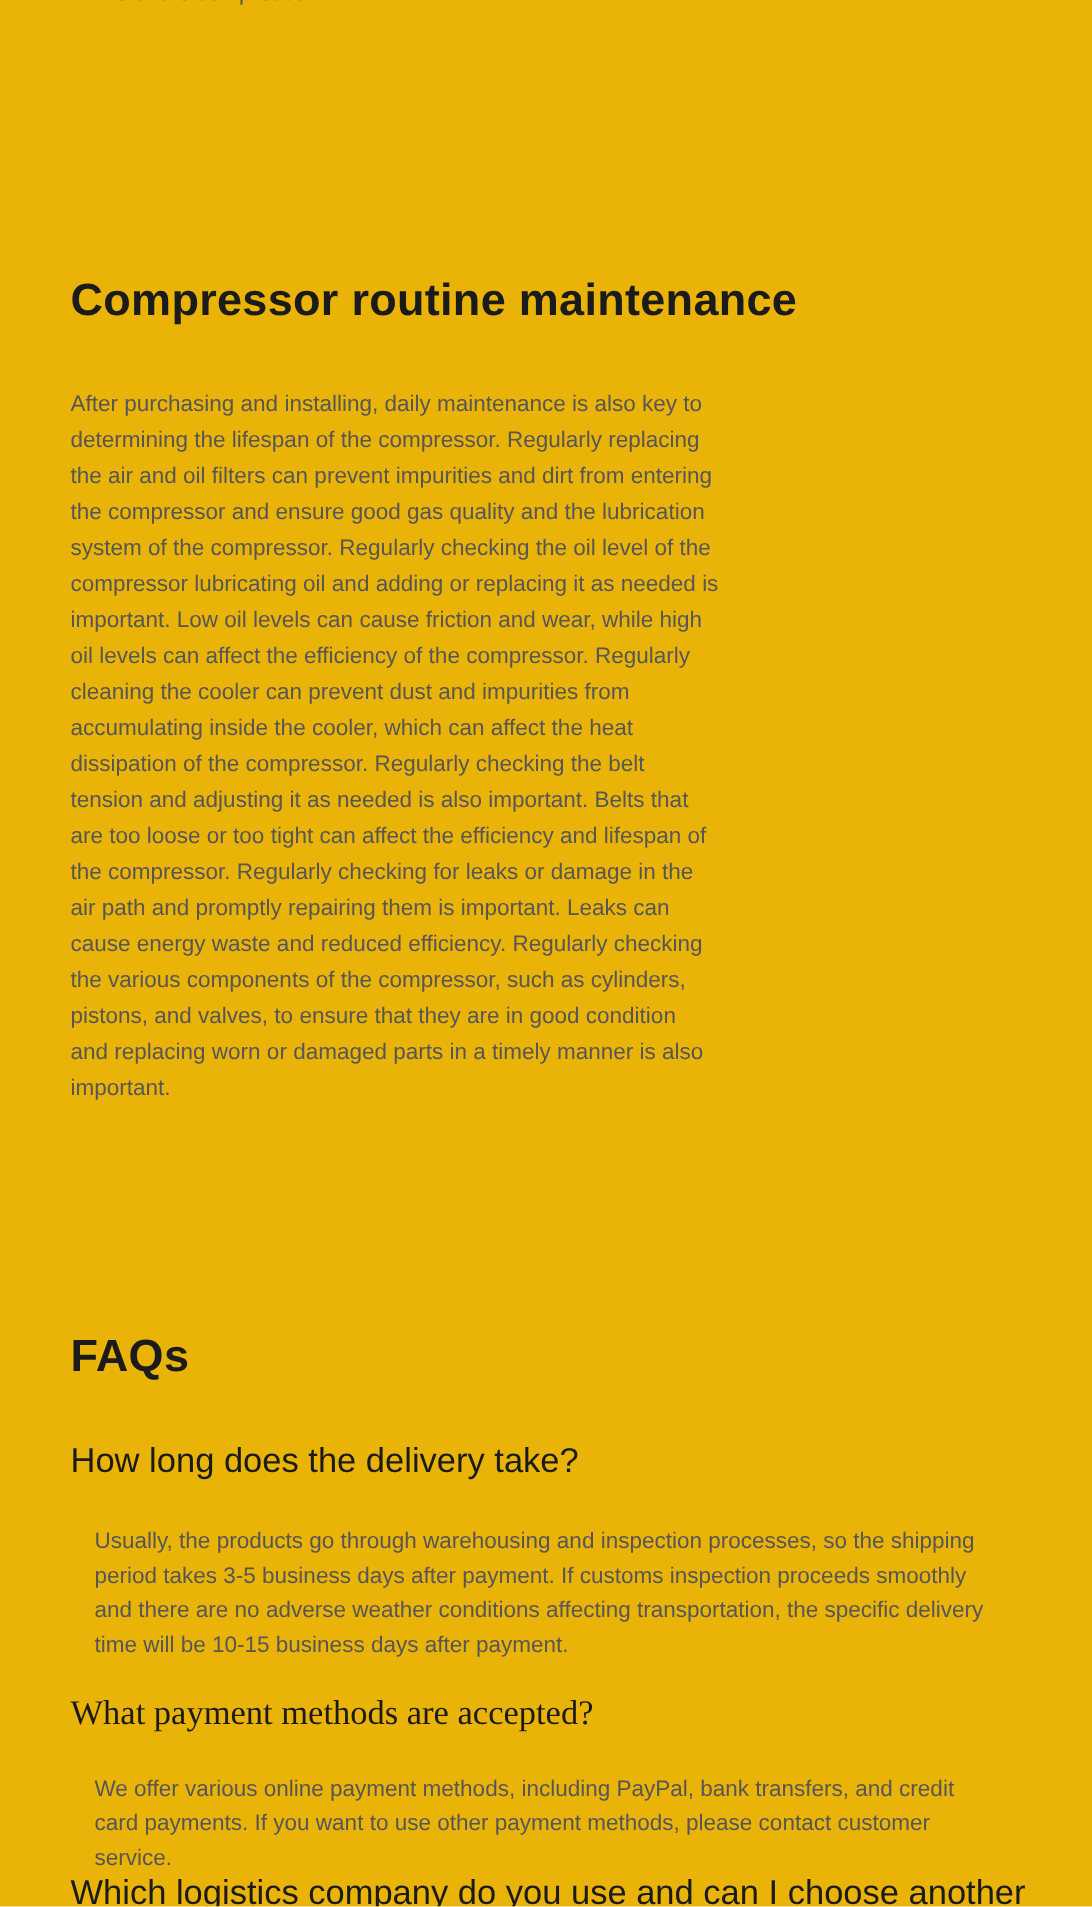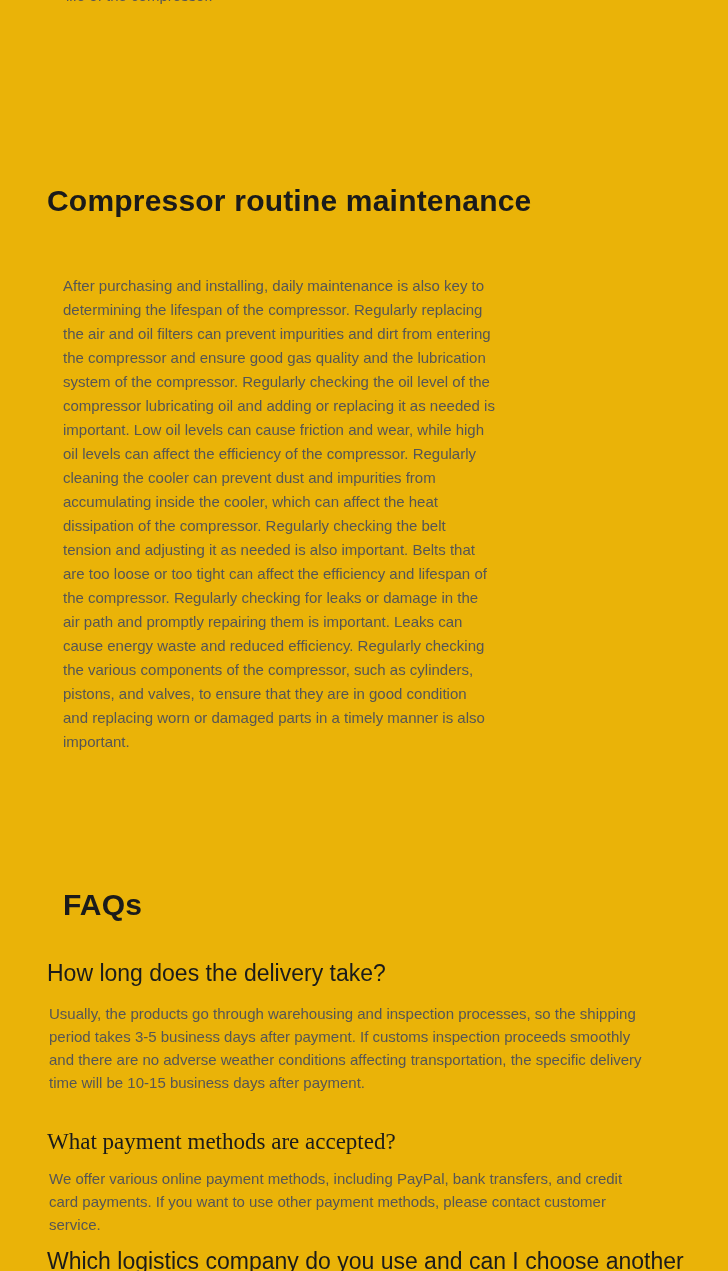--- a/index.html
+++ b/index.html
@@ -29,45 +29,45 @@
     left: 47px;
     margin: 0;
     font-size: 30px;
     line-height: 36px;
     font-weight: 700;
     color: #1b1b1b;
     letter-spacing: 0.2px;
     white-space: nowrap;
   }
   .heading-maintenance { top: 183px; }
-  .heading-faqs { top: 887px; margin-left: 16px; }
+  .heading-faqs { top: 887px; }
   .maintenance-body {
     position: absolute;
     left: 47px;
     top: 258px;
     width: 432px;
-    margin: 16px;
+    margin: 0;
     font-size: 15px;
     line-height: 24px;
     color: #565656;
   }
   .faq-question {
     position: absolute;
     left: 47px;
     margin: 0;
     width: 640px;
     font-size: 23px;
     line-height: 27px;
     font-weight: 400;
     color: #1b1b1b;
   }
   .faq-answer {
     position: absolute;
     left: 47px;
-    margin: 2px;
+    margin: 16px;
     width: 600px;
     font-size: 15px;
     line-height: 23px;
     color: #565656;
   }
   .q1 { top: 960px; }
   .a1 { top: 1000px; }
   .q2 { top: 1128px; font-family: Liberation Serif, serif; }
   .a2 { top: 1165px; }
   .q3 { top: 1248px; }

